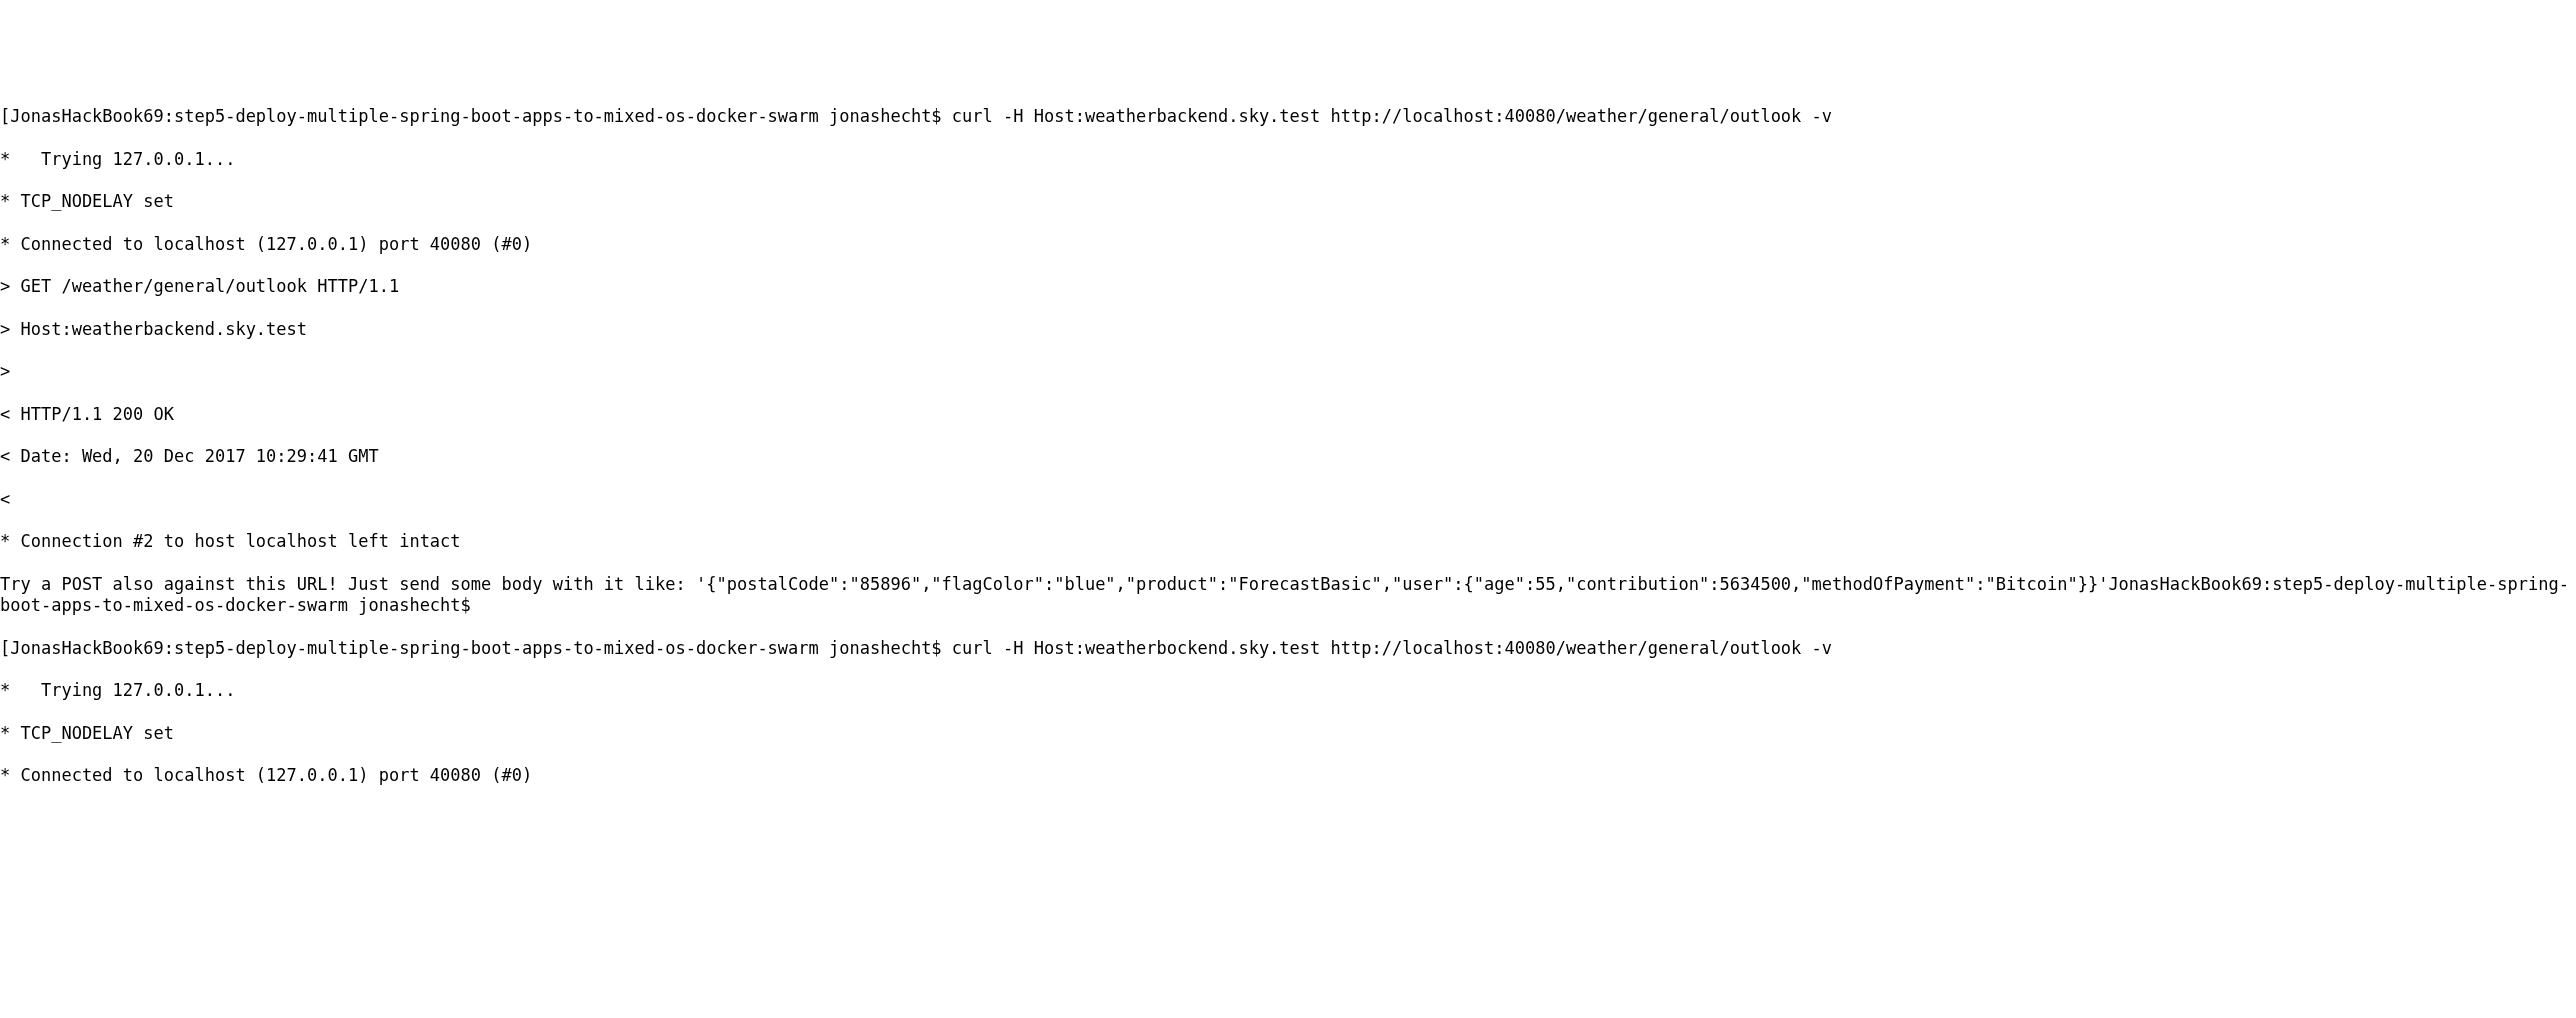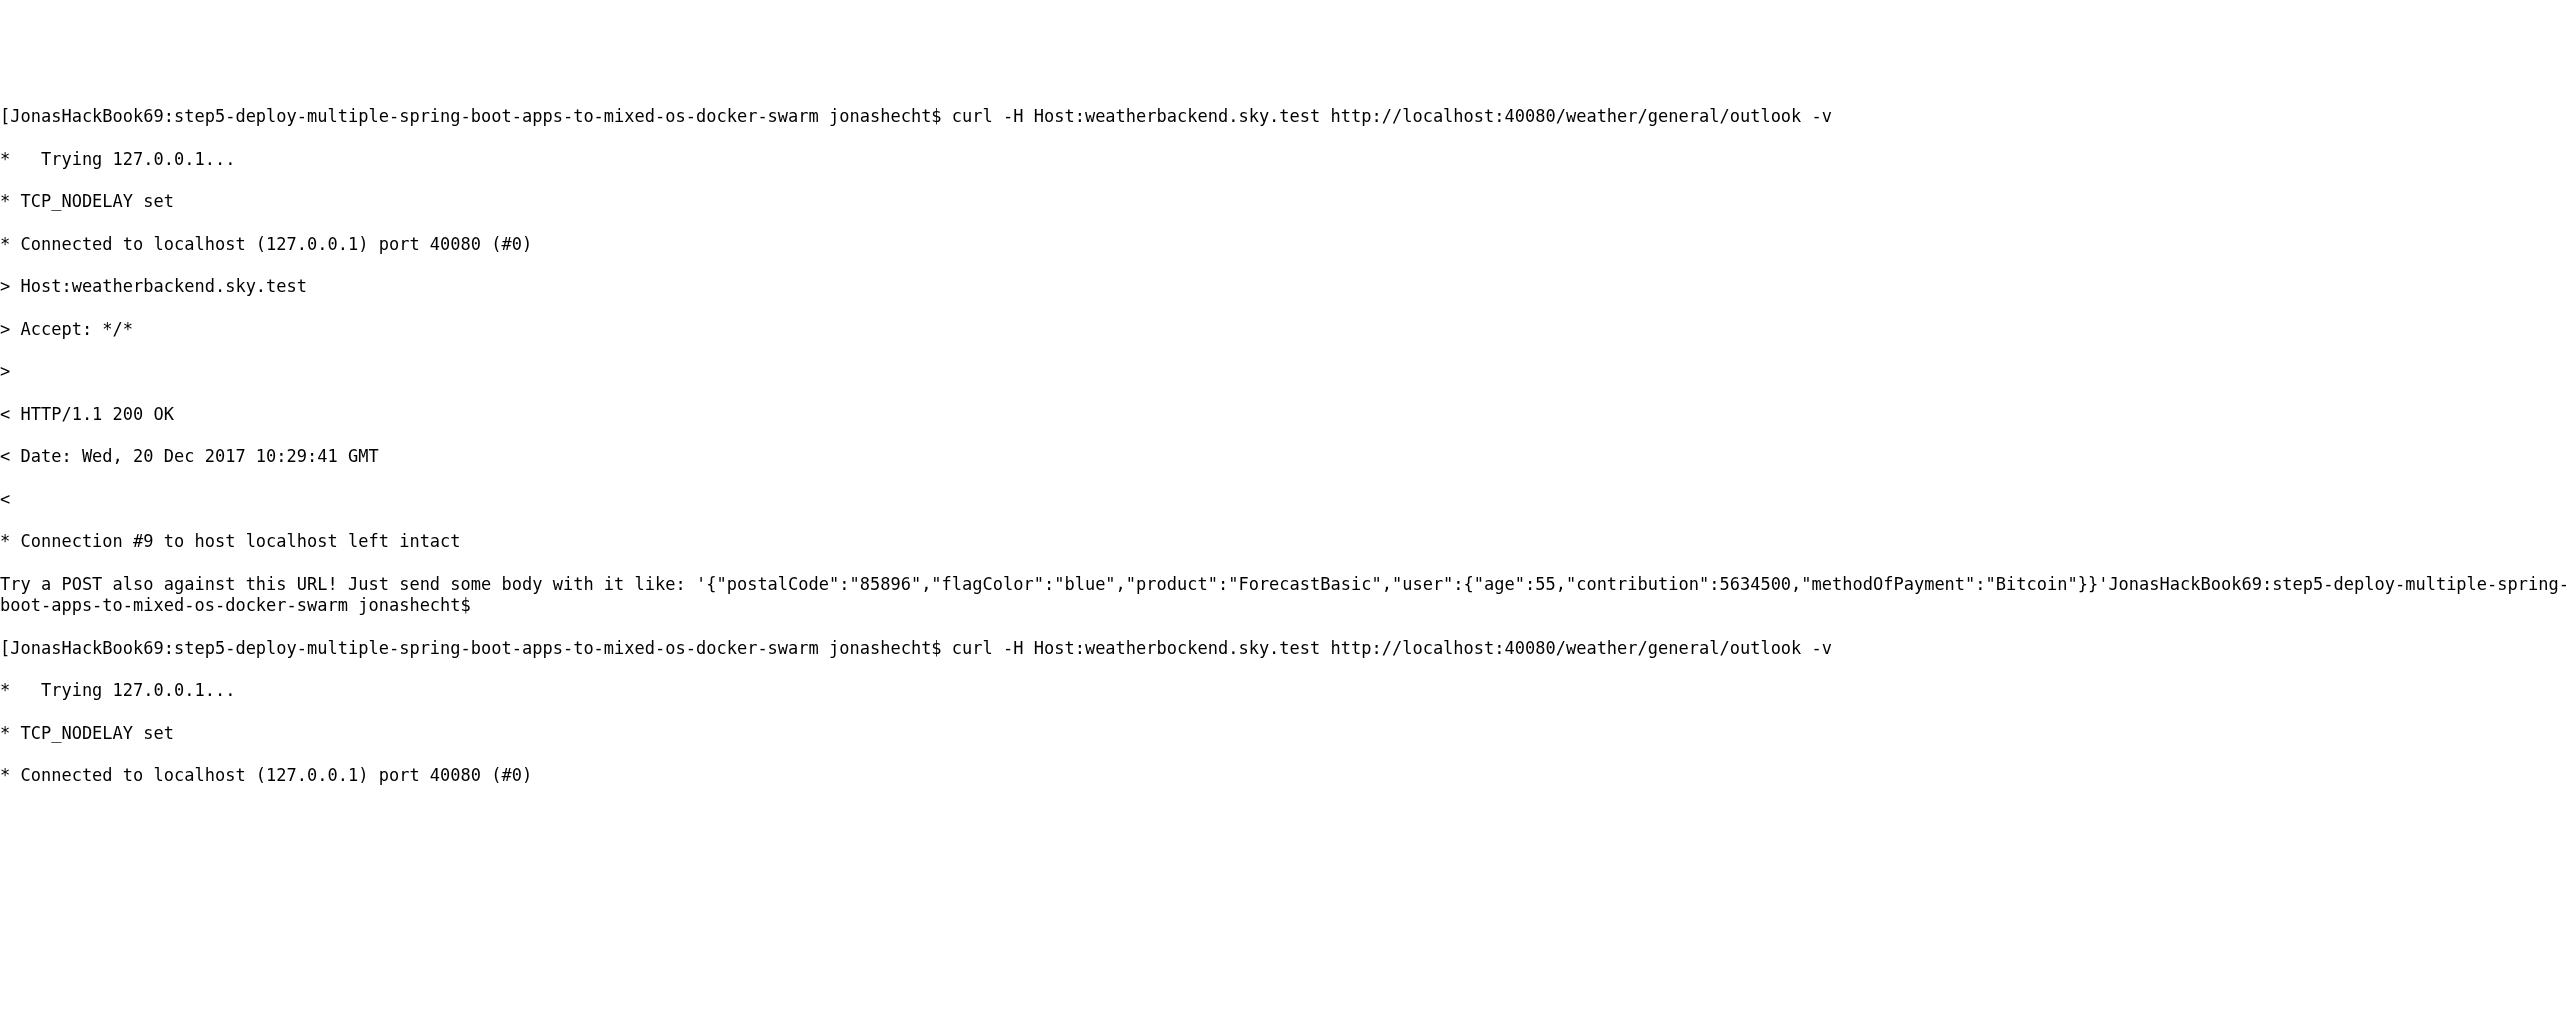--- a/index.html
+++ b/index.html
@@ -28,27 +28,27 @@
 </head>
 <body>
 
 
 
 <div class="terminal">
 <span class="line">[JonasHackBook69:step5-deploy-multiple-spring-boot-apps-to-mixed-os-docker-swarm jonashecht$ curl -H Host:weatherbackend.sky.test http://localhost:40080/weather/general/outlook -v</span>
 <span class="line">*   Trying 127.0.0.1...</span>
 <span class="line">* TCP_NODELAY set</span>
 <span class="line">* Connected to localhost (127.0.0.1) port 40080 (#0)</span>
+<span class="line">&gt; GET /weather/general/outlook HTTP/1.1</span>
 <span class="line">&gt; Host:weatherbackend.sky.test</span>
-<span class="line">&gt; Accept: */*</span>
 <span class="line">&gt;</span>
 <span class="line">&lt; HTTP/1.1 200 OK</span>
 <span class="line">&lt; Date: Wed, 20 Dec 2017 10:29:41 GMT</span>
 <span class="line">&lt;</span>
-<span class="line">* Connection #9 to host localhost left intact</span>
+<span class="line">* Connection #2 to host localhost left intact</span>
 <span class="line">Try a POST also against this URL! Just send some body with it like: '{"postalCode":"85896","flagColor":"blue","product":"ForecastBasic","user":{"age":55,"contribution":5634500,"methodOfPayment":"Bitcoin"}}'JonasHackBook69:step5-deploy-multiple-spring-boot-apps-to-mixed-os-docker-swarm jonashecht$</span>
 <span class="line">[JonasHackBook69:step5-deploy-multiple-spring-boot-apps-to-mixed-os-docker-swarm jonashecht$ curl -H Host:weatherbockend.sky.test http://localhost:40080/weather/general/outlook -v</span>
 <span class="line">*   Trying 127.0.0.1...</span>
 <span class="line">* TCP_NODELAY set</span>
 <span class="line">* Connected to localhost (127.0.0.1) port 40080 (#0)</span>
 
 
 
 
 

